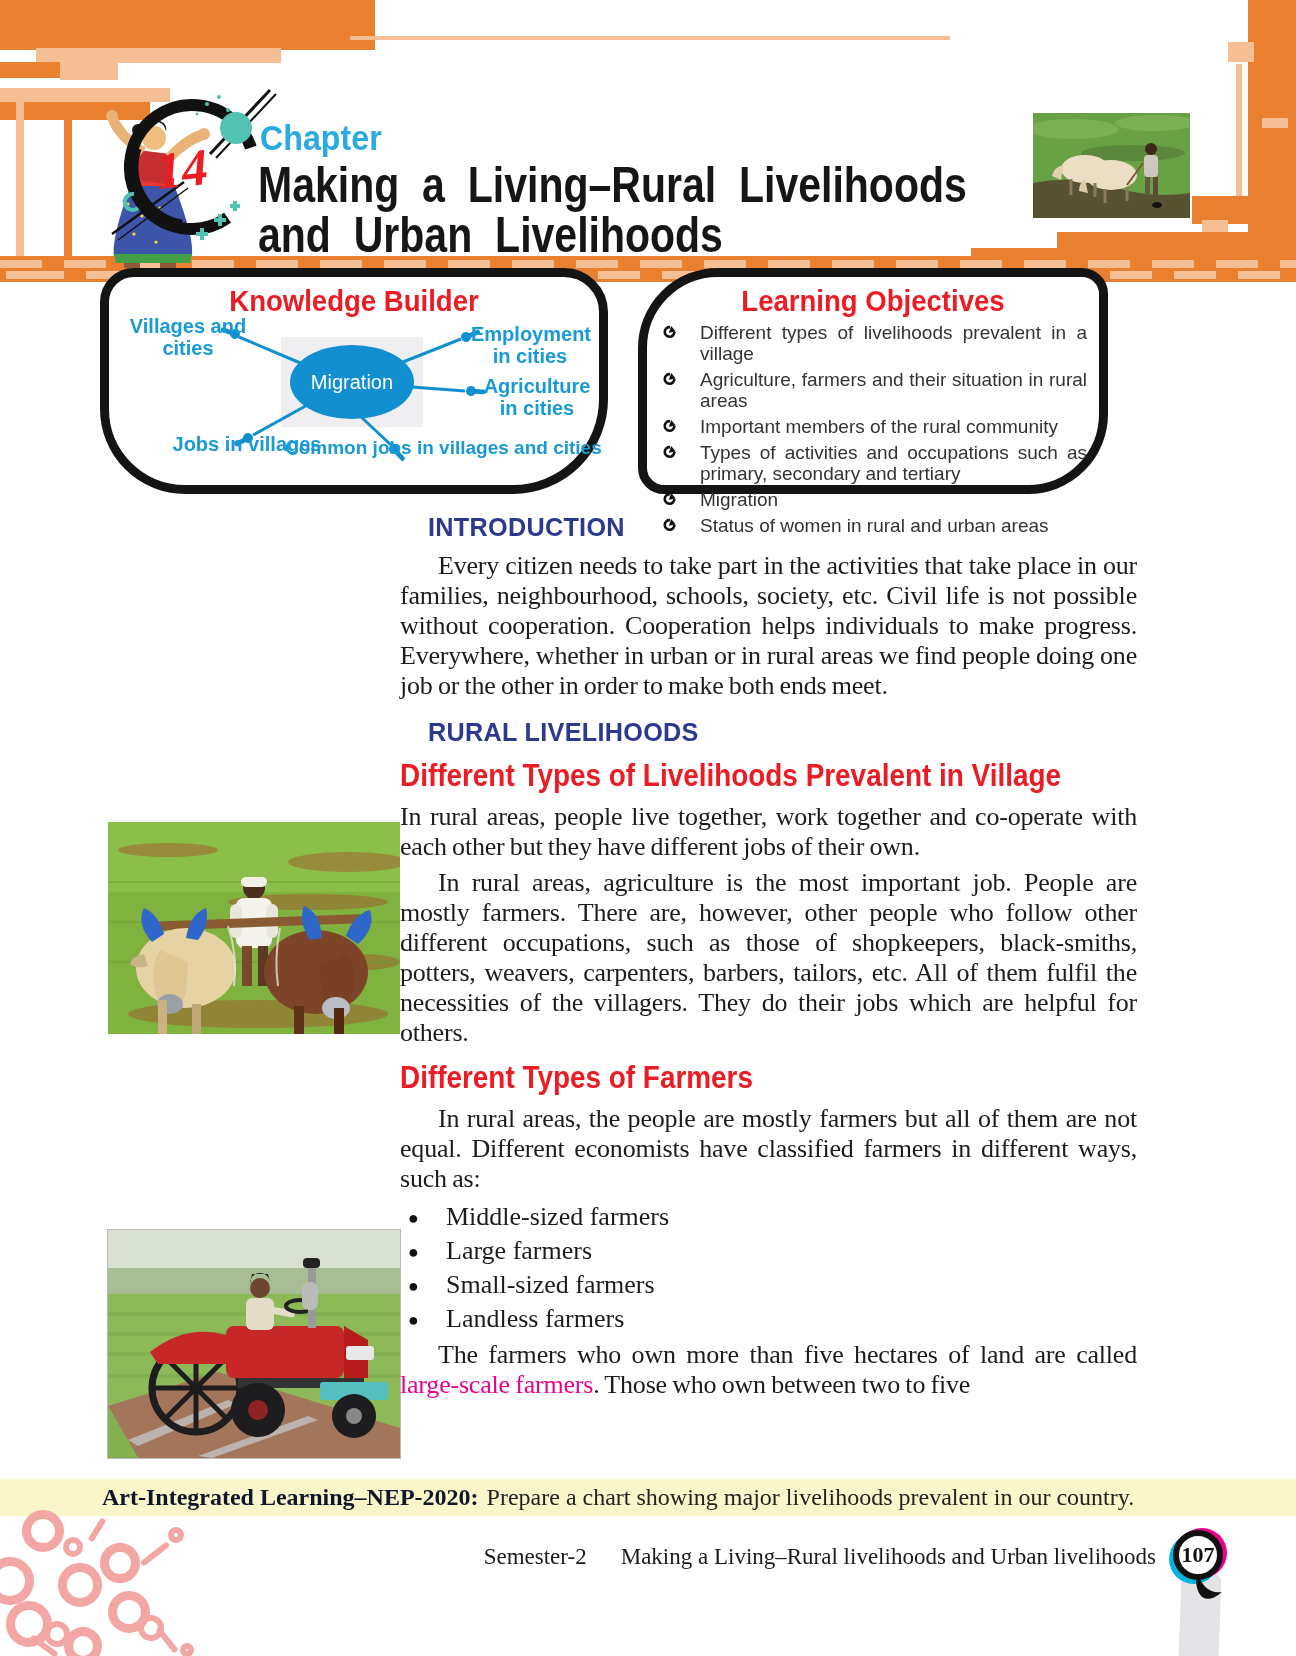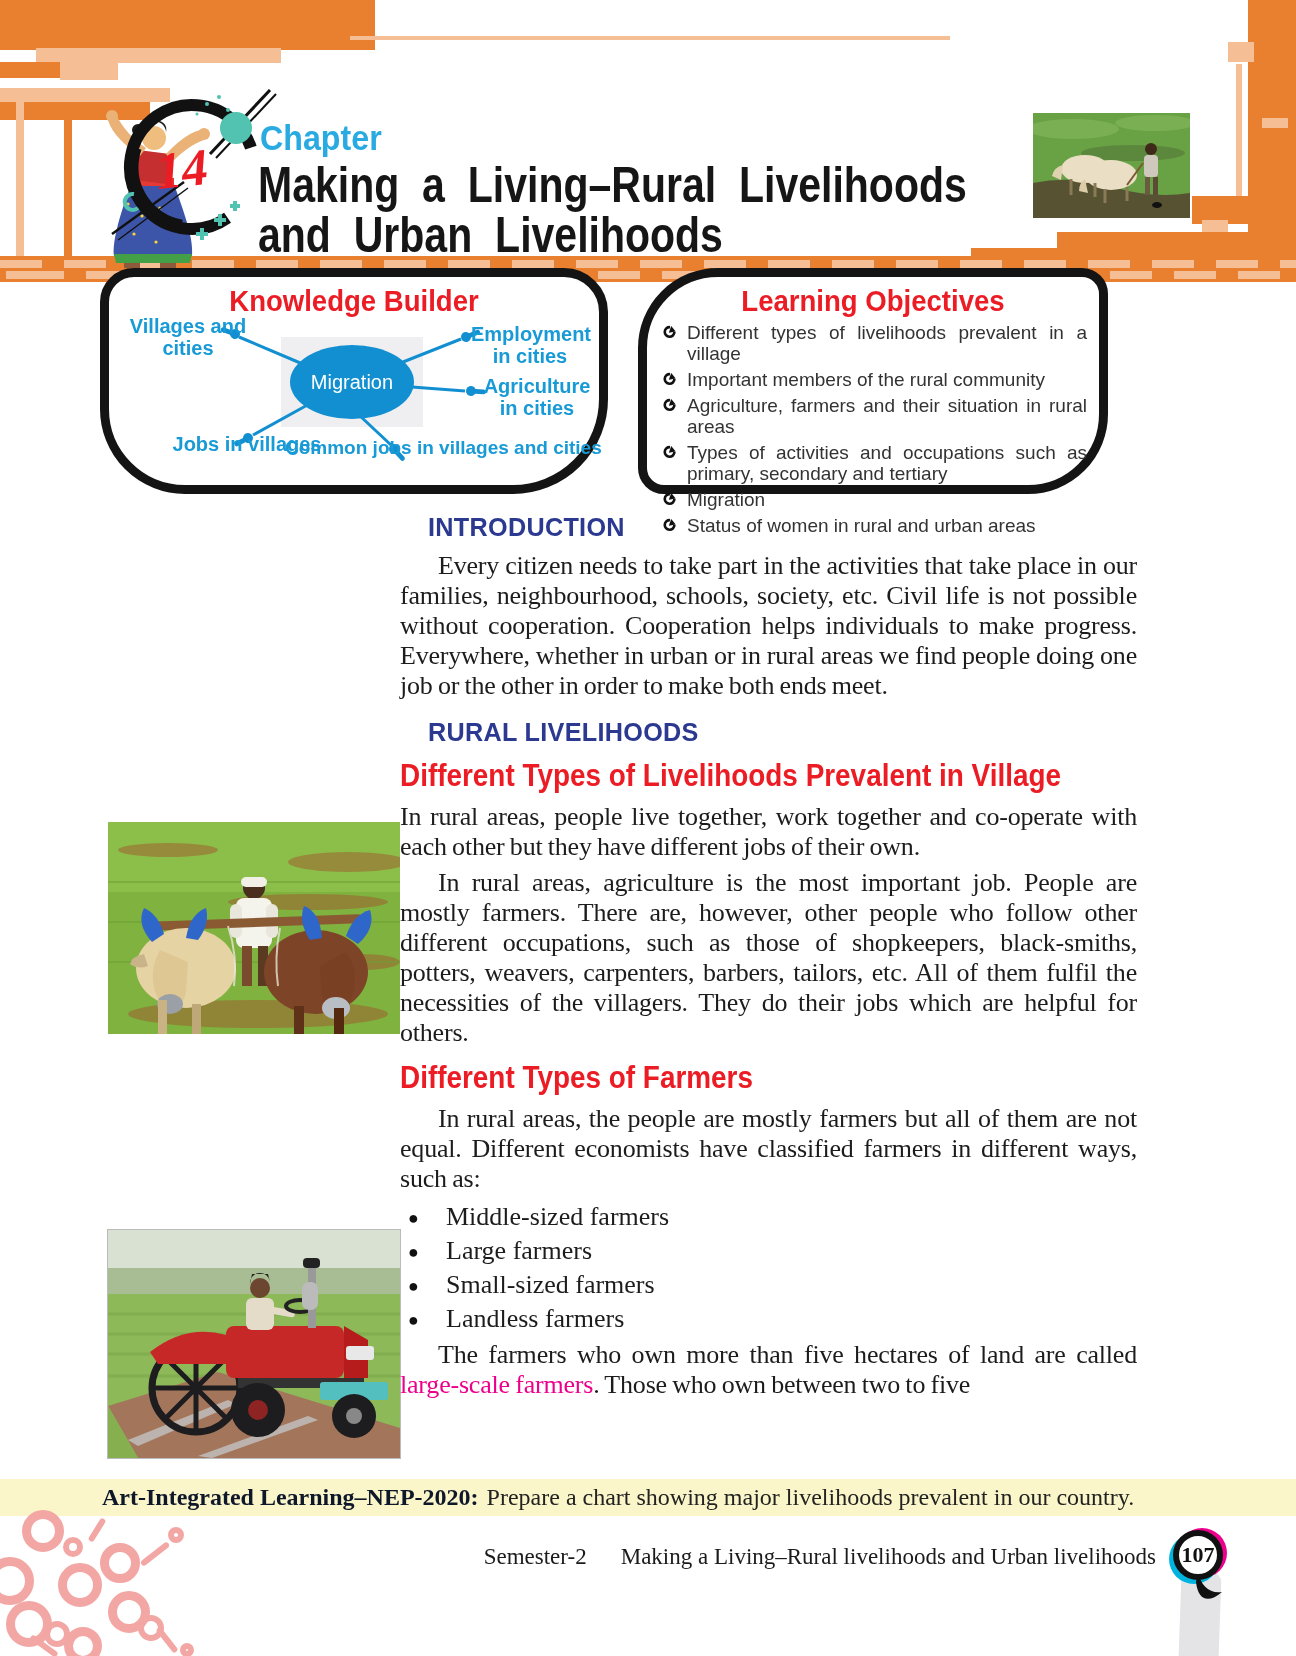--- a/index.html
+++ b/index.html
@@ -33,21 +33,21 @@
   .box-title { margin-top:8px; text-align:center; font-weight:800; font-size:29px; color:#EC1C24;
     transform:scaleX(.95); }
   .kb-map { position:absolute; left:0; top:0; width:490px; height:208px; }
   .kb-gray { position:absolute; left:172px; top:60px; width:142px; height:90px; background:#EFEFF1; }
   .kb-ellipse { position:absolute; left:181px; top:68px; width:124px; height:74px; background:#128FD0;
     border-radius:50%; display:flex; align-items:center; justify-content:center;
     color:#fff; font-size:20px; }
   .kb-node { position:absolute; color:#189AD6; font-weight:600; font-size:20px; line-height:1.12;text-align:center; }
   .kb-arrows { position:absolute; left:0; top:0; }
   .lo-list { list-style:none; margin:4px 12px 0 16px; }
-  .lo-list li { display:flex; gap:10px; font-size:19px; line-height:21px; color:#333;
+  .lo-list li { display:flex; gap:23px; font-size:19px; line-height:21px; color:#333;
     margin-bottom:5px; text-align:justify; }
   .lo-list .obj-ic { flex:0 0 14px; margin-top:3px; }
   
   .col { position:absolute; left:400px; top:512px; width:737px; }
   .h-blue { font-weight:800; font-size:26px; color:#2B3990; margin-left:28px;
     transform:scaleX(.97); transform-origin:left; letter-spacing:.3px; }
   .h-red { font-weight:800; font-size:31px; color:#EC1C24; transform:scaleX(.9);
     transform-origin:left; white-space:nowrap; }
   .body-p { font-family:"Liberation Serif", serif; font-size:26px; line-height:30px;
     color:#1c1c1c; text-align:justify; letter-spacing:-0.2px; word-spacing:-1px; }
@@ -232,28 +232,28 @@
             <path d="M13 8 A5.5 5.5 0 1 1 8 2.5" fill="none" stroke="#111" stroke-width="3"></path>
             <path d="M8 1 L15 5 L8 9 Z" fill="#111" transform="rotate(20 8 5)"></path>
           </svg>
         <span>Different types of livelihoods prevalent in a village</span>
         </li>
       <li>
         <svg class="obj-ic" width="14" height="14" viewBox="0 0 16 16">
             <path d="M13 8 A5.5 5.5 0 1 1 8 2.5" fill="none" stroke="#111" stroke-width="3"></path>
             <path d="M8 1 L15 5 L8 9 Z" fill="#111" transform="rotate(20 8 5)"></path>
           </svg>
+        <span>Agriculture, farmers and their situation in rural areas</span>
+        </li>
+      <li>
+        <svg class="obj-ic" width="14" height="14" viewBox="0 0 16 16">
+            <path d="M13 8 A5.5 5.5 0 1 1 8 2.5" fill="none" stroke="#111" stroke-width="3"></path>
+            <path d="M8 1 L15 5 L8 9 Z" fill="#111" transform="rotate(20 8 5)"></path>
+          </svg>
         <span>Important members of the rural community</span>
-        </li>
-      <li>
-        <svg class="obj-ic" width="14" height="14" viewBox="0 0 16 16">
-            <path d="M13 8 A5.5 5.5 0 1 1 8 2.5" fill="none" stroke="#111" stroke-width="3"></path>
-            <path d="M8 1 L15 5 L8 9 Z" fill="#111" transform="rotate(20 8 5)"></path>
-          </svg>
-        <span>Agriculture, farmers and their situation in rural areas</span>
         </li>
       <li>
         <svg class="obj-ic" width="14" height="14" viewBox="0 0 16 16">
             <path d="M13 8 A5.5 5.5 0 1 1 8 2.5" fill="none" stroke="#111" stroke-width="3"></path>
             <path d="M8 1 L15 5 L8 9 Z" fill="#111" transform="rotate(20 8 5)"></path>
           </svg>
         <span>Types of activities and occupations such as primary, secondary and tertiary</span>
         </li>
       <li>
         <svg class="obj-ic" width="14" height="14" viewBox="0 0 16 16">

